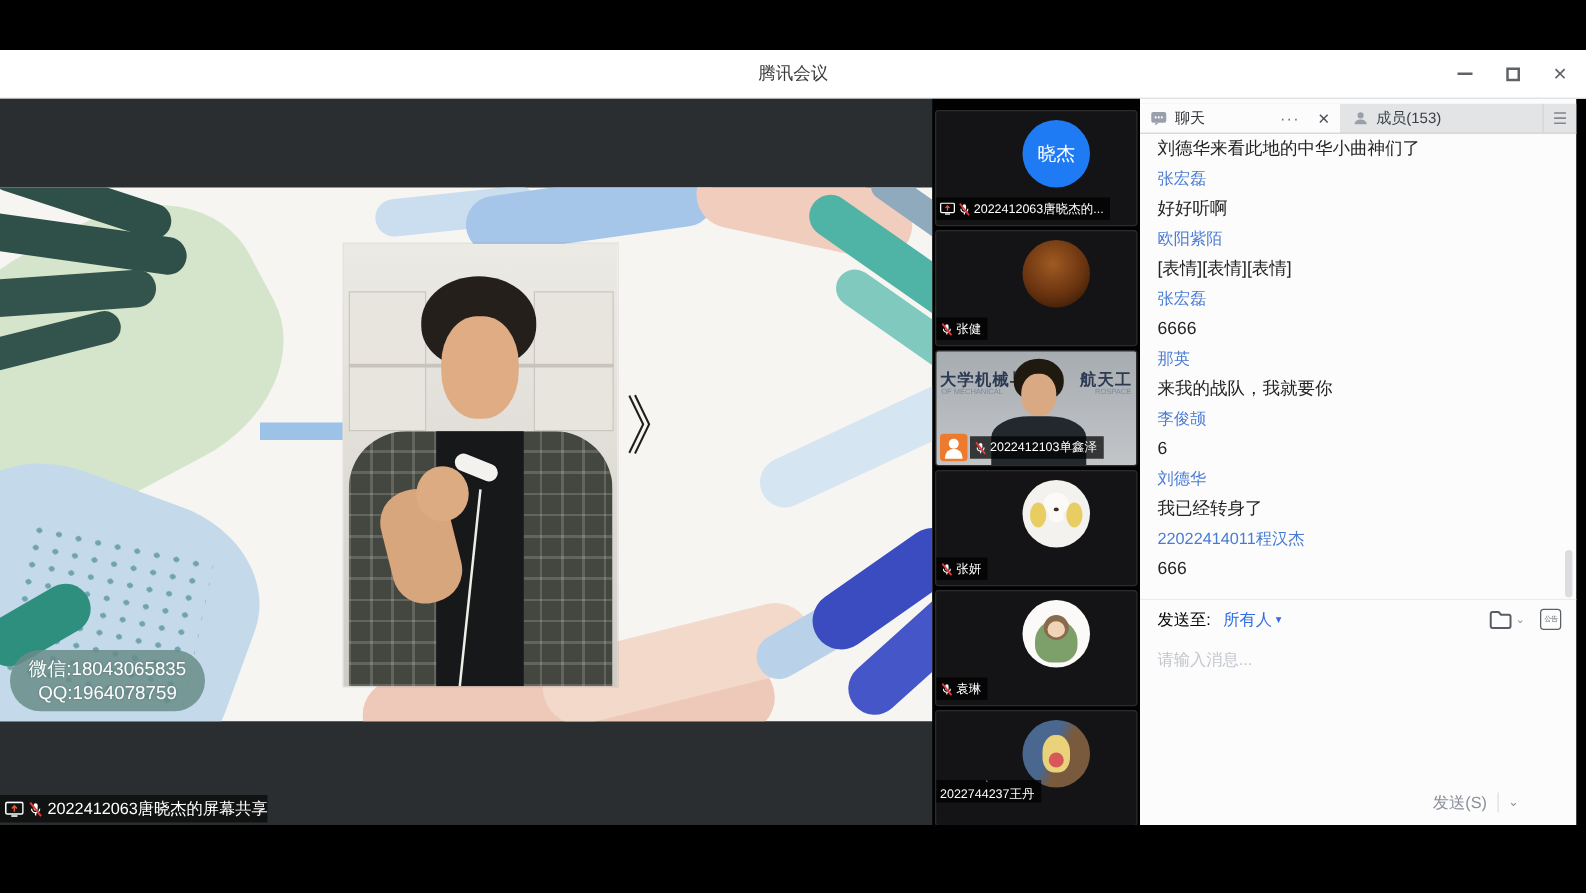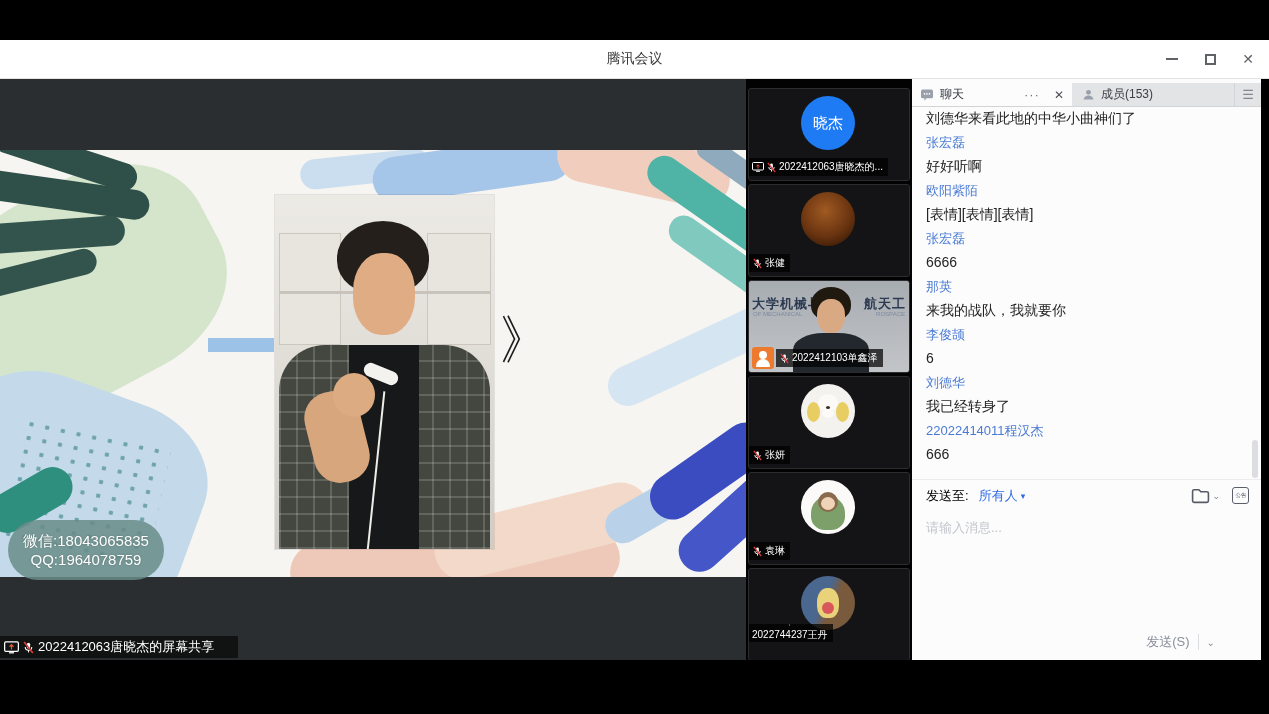--- a/index.html
+++ b/index.html
@@ -28,29 +28,29 @@
     background:repeating-linear-gradient(0deg,rgba(255,255,255,.16) 0 2px,transparent 2px 17px),
                repeating-linear-gradient(90deg,rgba(255,255,255,.16) 0 2px,transparent 2px 17px),#44473f;}
   .tee{position:absolute;left:74px;top:150px;width:70px;height:204px;background:#17181a;}
   .arm{position:absolute;left:34px;top:196px;width:56px;height:92px;background:#d8a67d;border-radius:26px;transform:rotate(-14deg);}
   .hand{position:absolute;left:58px;top:178px;width:42px;height:44px;background:#ddab82;border-radius:50%;}
   .earmic{position:absolute;left:88px;top:172px;width:36px;height:14px;background:#f4f2ee;border-radius:8px;transform:rotate(22deg);box-shadow:0 0 2px rgba(0,0,0,.3);}
   .cable{position:absolute;left:100px;top:196px;width:2px;height:160px;background:#efede8;transform:rotate(6deg);}
   .next-chevron{position:absolute;left:500px;top:160px;font-size:46px;color:#1d1d1d;transform:scaleY(1.15);}
   .blue-bar{position:absolute;left:208px;top:188px;width:66px;height:14px;background:#9cc2e8;}
   
-  .watermark{position:absolute;left:8px;top:441px;width:156px;height:60px;background:rgba(104,140,136,.85);
+  .watermark{position:absolute;left:8px;top:441px;width:156px;height:49px;background:rgba(104,140,136,.85);
              border-radius:32px;display:flex;flex-direction:column;align-items:center;justify-content:center;
              color:#fff;font-size:15px;line-height:19px;text-shadow:0 0 2px rgba(0,0,0,.25);}
   .share-label{position:absolute;left:0px;top:557px;height:22px;background:rgba(12,12,12,.82);color:#fff;
-               display:flex;align-items:center;gap:3px;padding:0 24px 0 4px;font-size:13px;}
+               display:flex;align-items:center;gap:3px;padding:0 0 0 4px;font-size:13px;}
   
   .participants{position:absolute;left:746px;top:0;width:166px;height:581px;background:#020202;overflow:hidden;}
   .tile{position:absolute;left:2px;width:162px;height:93px;background:#141416;border:1px solid #2c2c2f;border-radius:3px;box-sizing:border-box;overflow:hidden;}
-  .av{position:absolute;left:52px;top:7px;width:54px;height:54px;border-radius:50%;overflow:hidden;}
+  .av{position:absolute;left:69px;top:7px;width:54px;height:54px;border-radius:50%;overflow:hidden;}
   .av-blue{background:#1f7bf4;display:flex;align-items:center;justify-content:center;color:#fff;font-size:15px;}
   .av-photo{background:radial-gradient(circle at 45% 35%,#a05a22,#6a3410 55%,#2a1404 95%);}
   .av-dog{background:#f4f2ee;}
   .dog-ear{position:absolute;top:18px;width:13px;height:20px;background:#e8cd62;border-radius:50%;}
   .dog-face{position:absolute;left:17px;top:10px;width:20px;height:18px;background:#fbfaf7;border-radius:50%;box-shadow:0 10px 0 -4px #fbfaf7;}
   .dog-nose{position:absolute;left:25px;top:22px;width:4px;height:3px;background:#3a2e26;border-radius:50%;}
   .av-anime{background:#fbfaf8;}
   .anime-hood{position:absolute;left:10px;top:16px;width:34px;height:34px;background:#7d9f6a;border-radius:50% 50% 40% 40%;}
   .anime-head{position:absolute;left:17px;top:12px;width:20px;height:20px;background:#8a6a4c;border-radius:50%;}
   .anime-face{position:absolute;left:20px;top:17px;width:14px;height:13px;background:#f0d4b8;border-radius:50%;}

